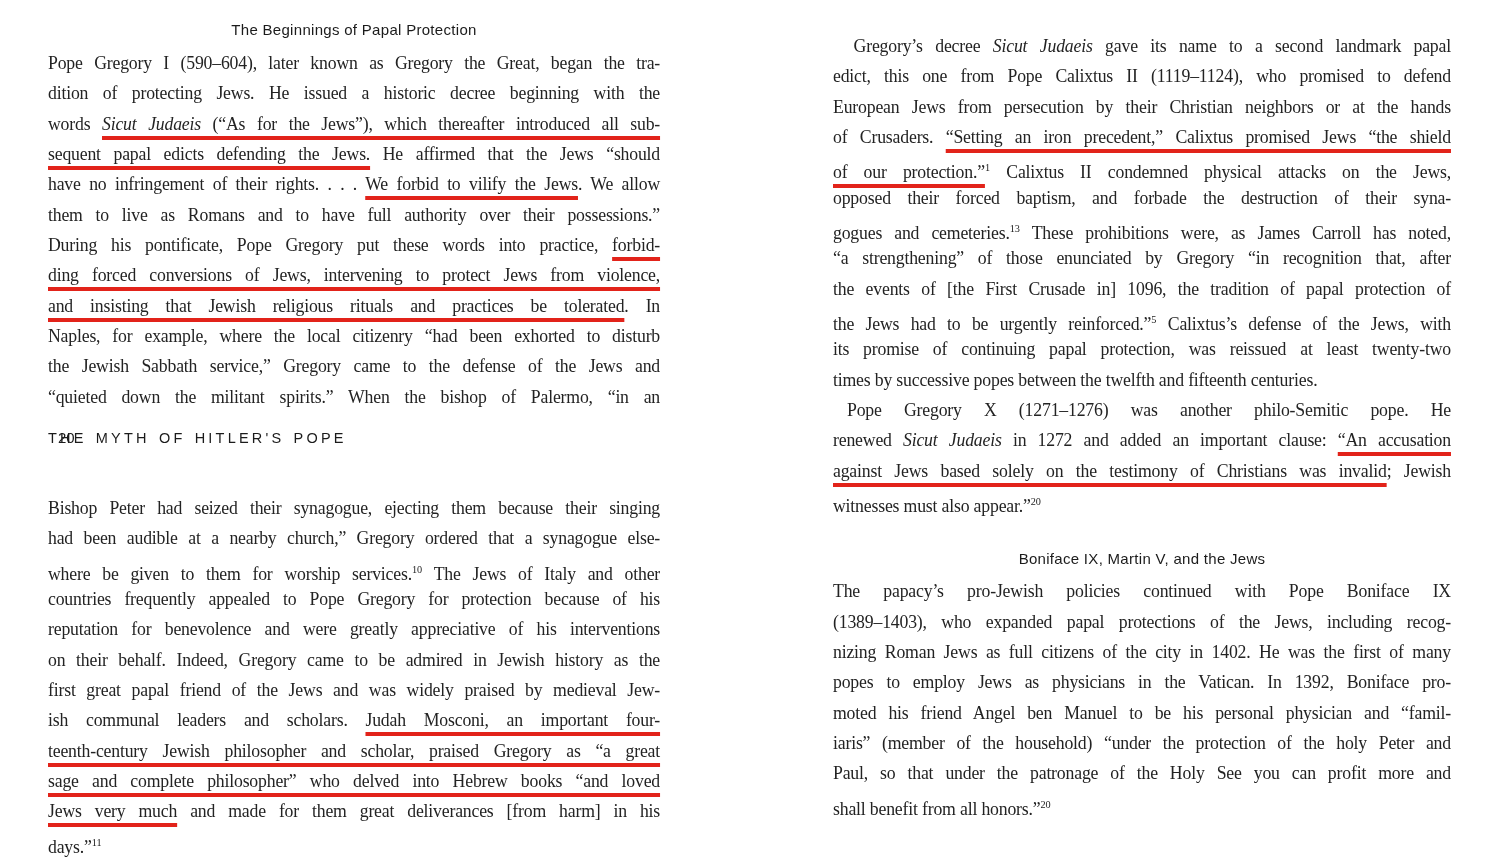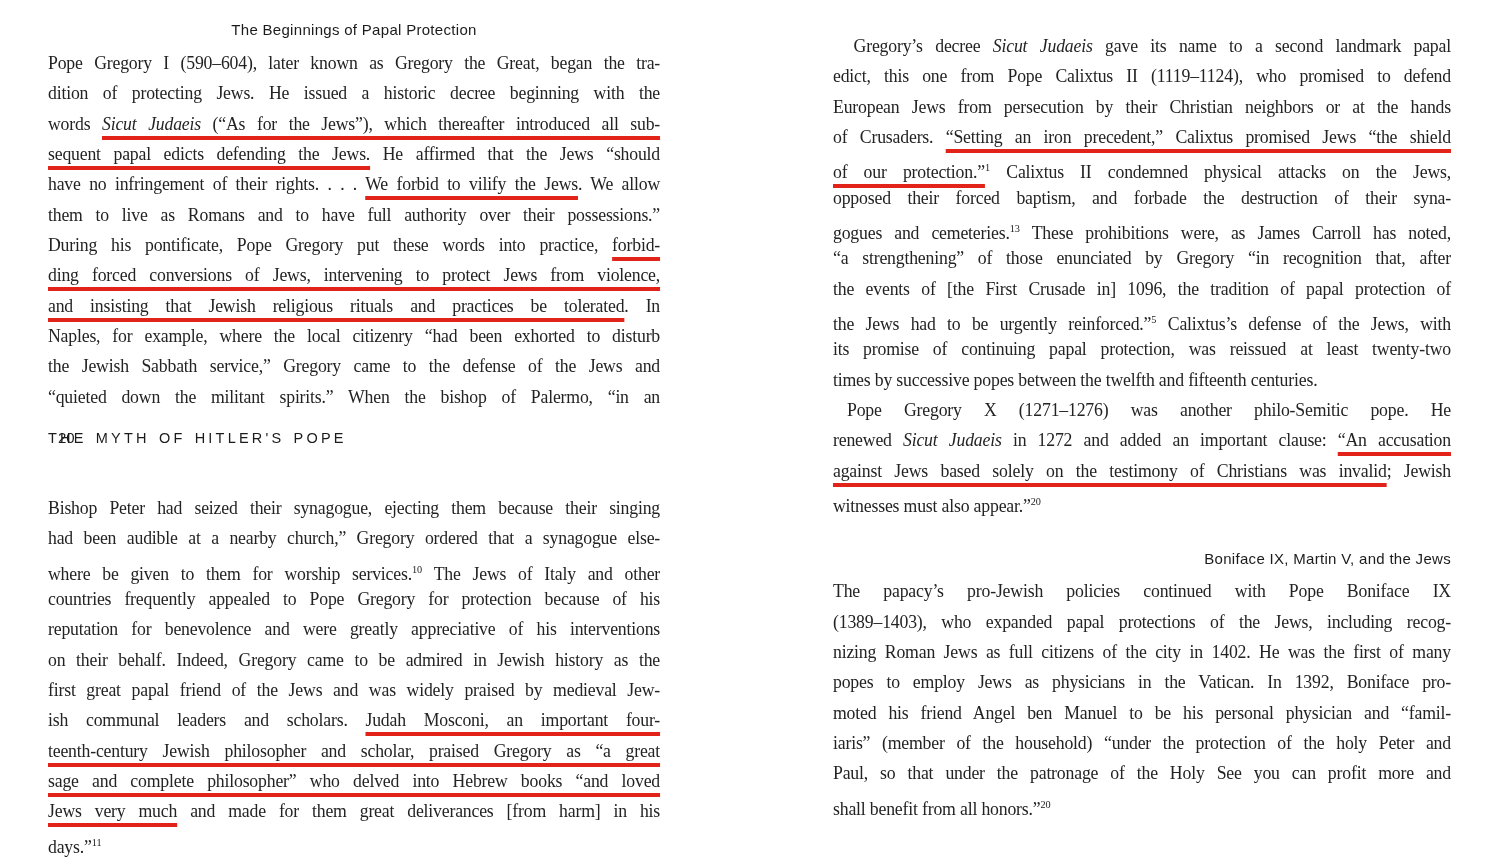--- a/index.html
+++ b/index.html
@@ -56,21 +56,21 @@
   }
   .page-num { position: absolute; left: 10px; top: 5px; font-size: 15px; }
   .book-title {
     position: absolute; left: 0; right: 0; top: 6px;
     font-size: 14.5px; letter-spacing: 3.2px; word-spacing: 2px;
     white-space: nowrap;
   }
 
   #lp-para2 { margin-top: 39px; }
   #rp-para2 { }
-  #right-page .section-heading { margin-top: 31px; margin-bottom: 5px; text-align: right; }
+  #right-page .section-heading { margin-top: 31px; margin-bottom: 5px; }
 </style>
 </head>
 <body>
 
 <div class="page" id="left-page">
   <h2 class="section-heading">The Beginnings of Papal Protection</h2>
   <div class="para">
       <div class="line"><span>Pope Gregory I (590–604), later known as Gregory the Great, began the tra-</span></div>
       <div class="line"><span>dition of protecting Jews. He issued a historic decree beginning with the</span></div>
       <div class="line"><span>words </span><span class="i u">Sicut Judaeis</span><span class="u"> (“As for the Jews”), which thereafter introduced all sub-</span></div>

